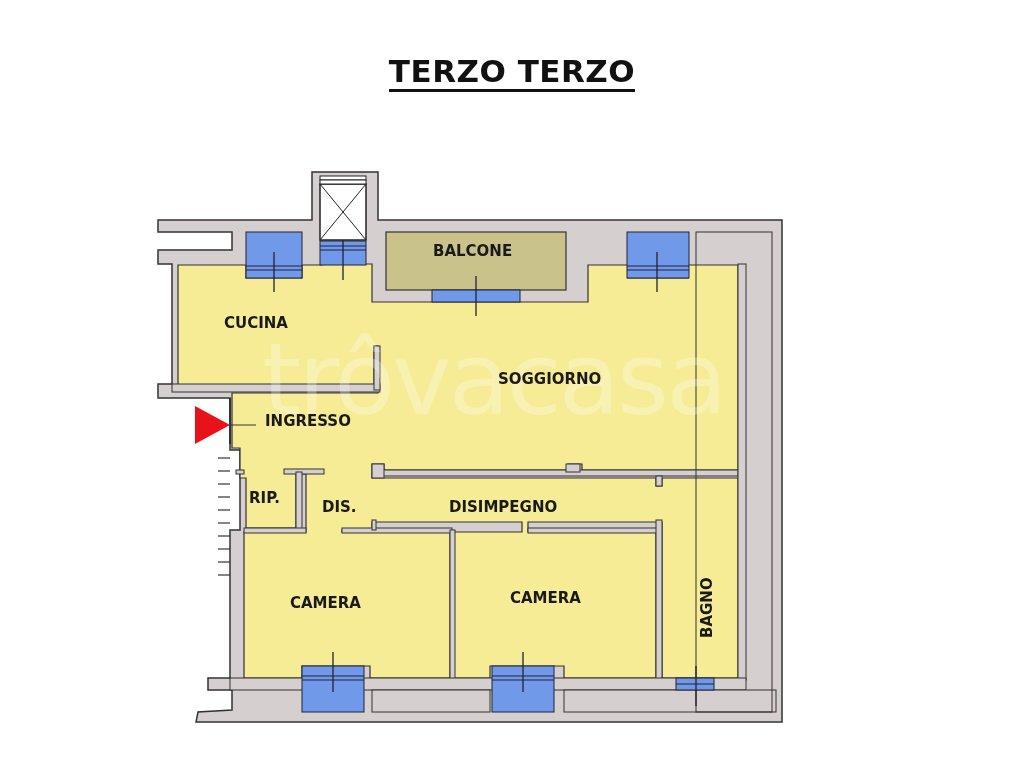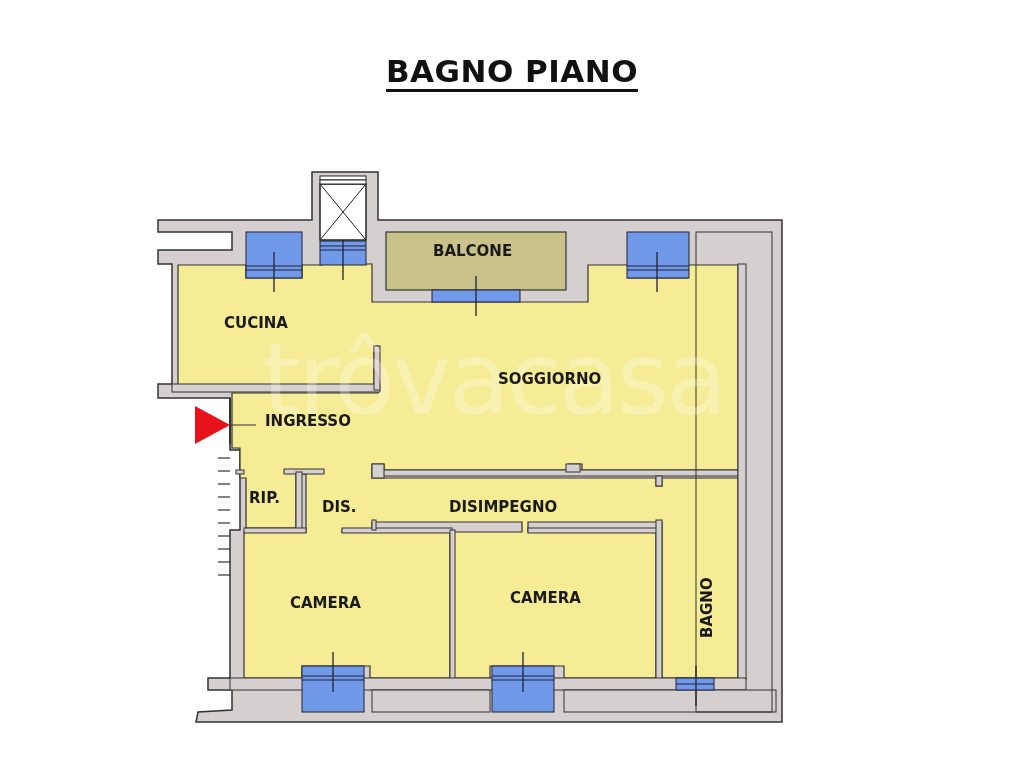--- a/index.html
+++ b/index.html
@@ -6,21 +6,21 @@
   body { width:1024px; height:768px; position:relative; overflow:hidden; font-family:"DejaVu Sans", sans-serif; }
   .title { position:absolute; left:0; width:1024px; top:52px; text-align:center; }
   .title span { font-family:"DejaVu Sans", sans-serif; font-weight:bold; font-size:31px; color:#111; border-bottom:3px solid #111; padding-bottom:0; letter-spacing:0.5px; line-height:38px; }
   svg { position:absolute; left:0; top:0; }
   .lbl { font-family:"DejaVu Sans", sans-serif; font-weight:bold; font-size:15px; fill:#1a1a1a; }
   .wm { font-family:"DejaVu Sans", sans-serif; font-size:100px; fill:#ffffff; fill-opacity:0.28; letter-spacing:-3px; }
 </style>
 </head>
 <body>
 
-<div class="title"><span>BAGNO PIANO</span></div>
+<div class="title"><span>TERZO TERZO</span></div>
 
 <svg width="1024" height="768" viewBox="0 0 1024 768">
 
   <g fill="#d6cfcf" stroke="#333" stroke-width="1.5">
 
     <path d="M158 220 L312 220 L312 172 L378 172 L378 220 L782 220 L782 722 L196 722 L198 712 L232 710 L232 690 L208 690 L208 678 L230 678 L230 530 L240 530 L240 450 L230 450 L230 398 L158 398 L158 384 L172 384 L172 264 L158 264 L158 250 L232 250 L232 232 L158 232 Z"></path>
   </g>
 
   <g fill="#f5ec95" stroke="#333" stroke-width="1.2">
 

